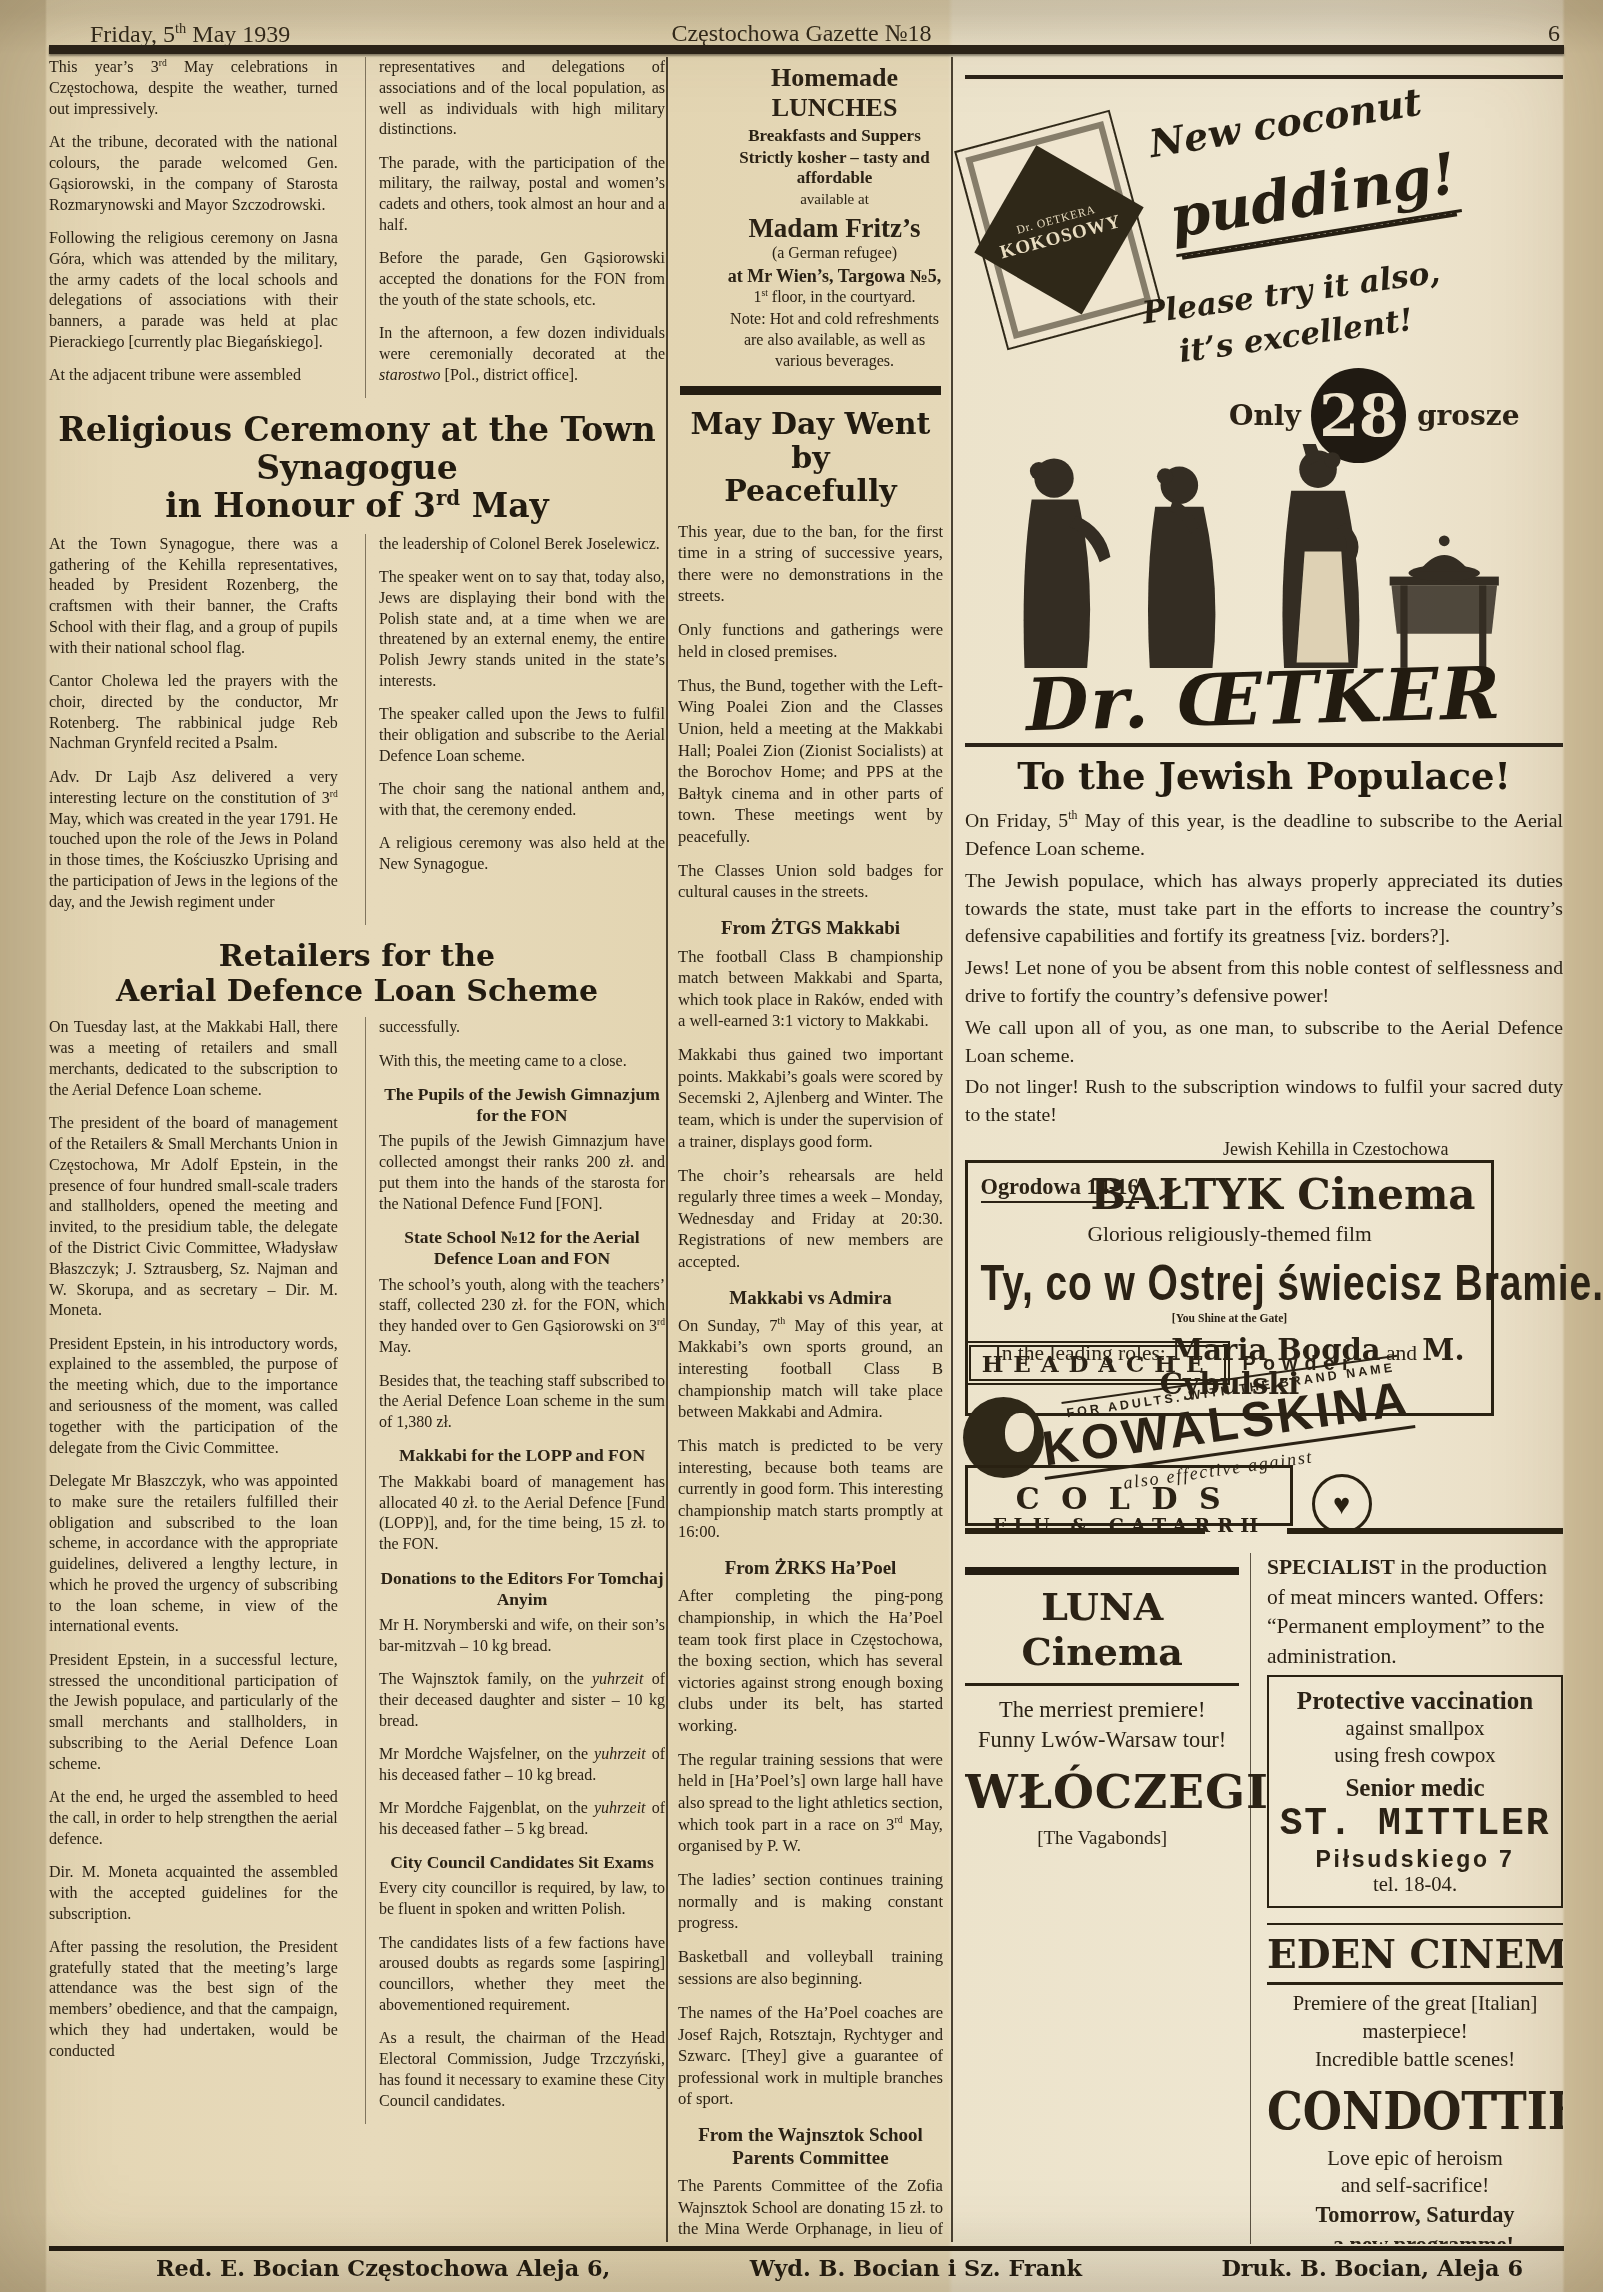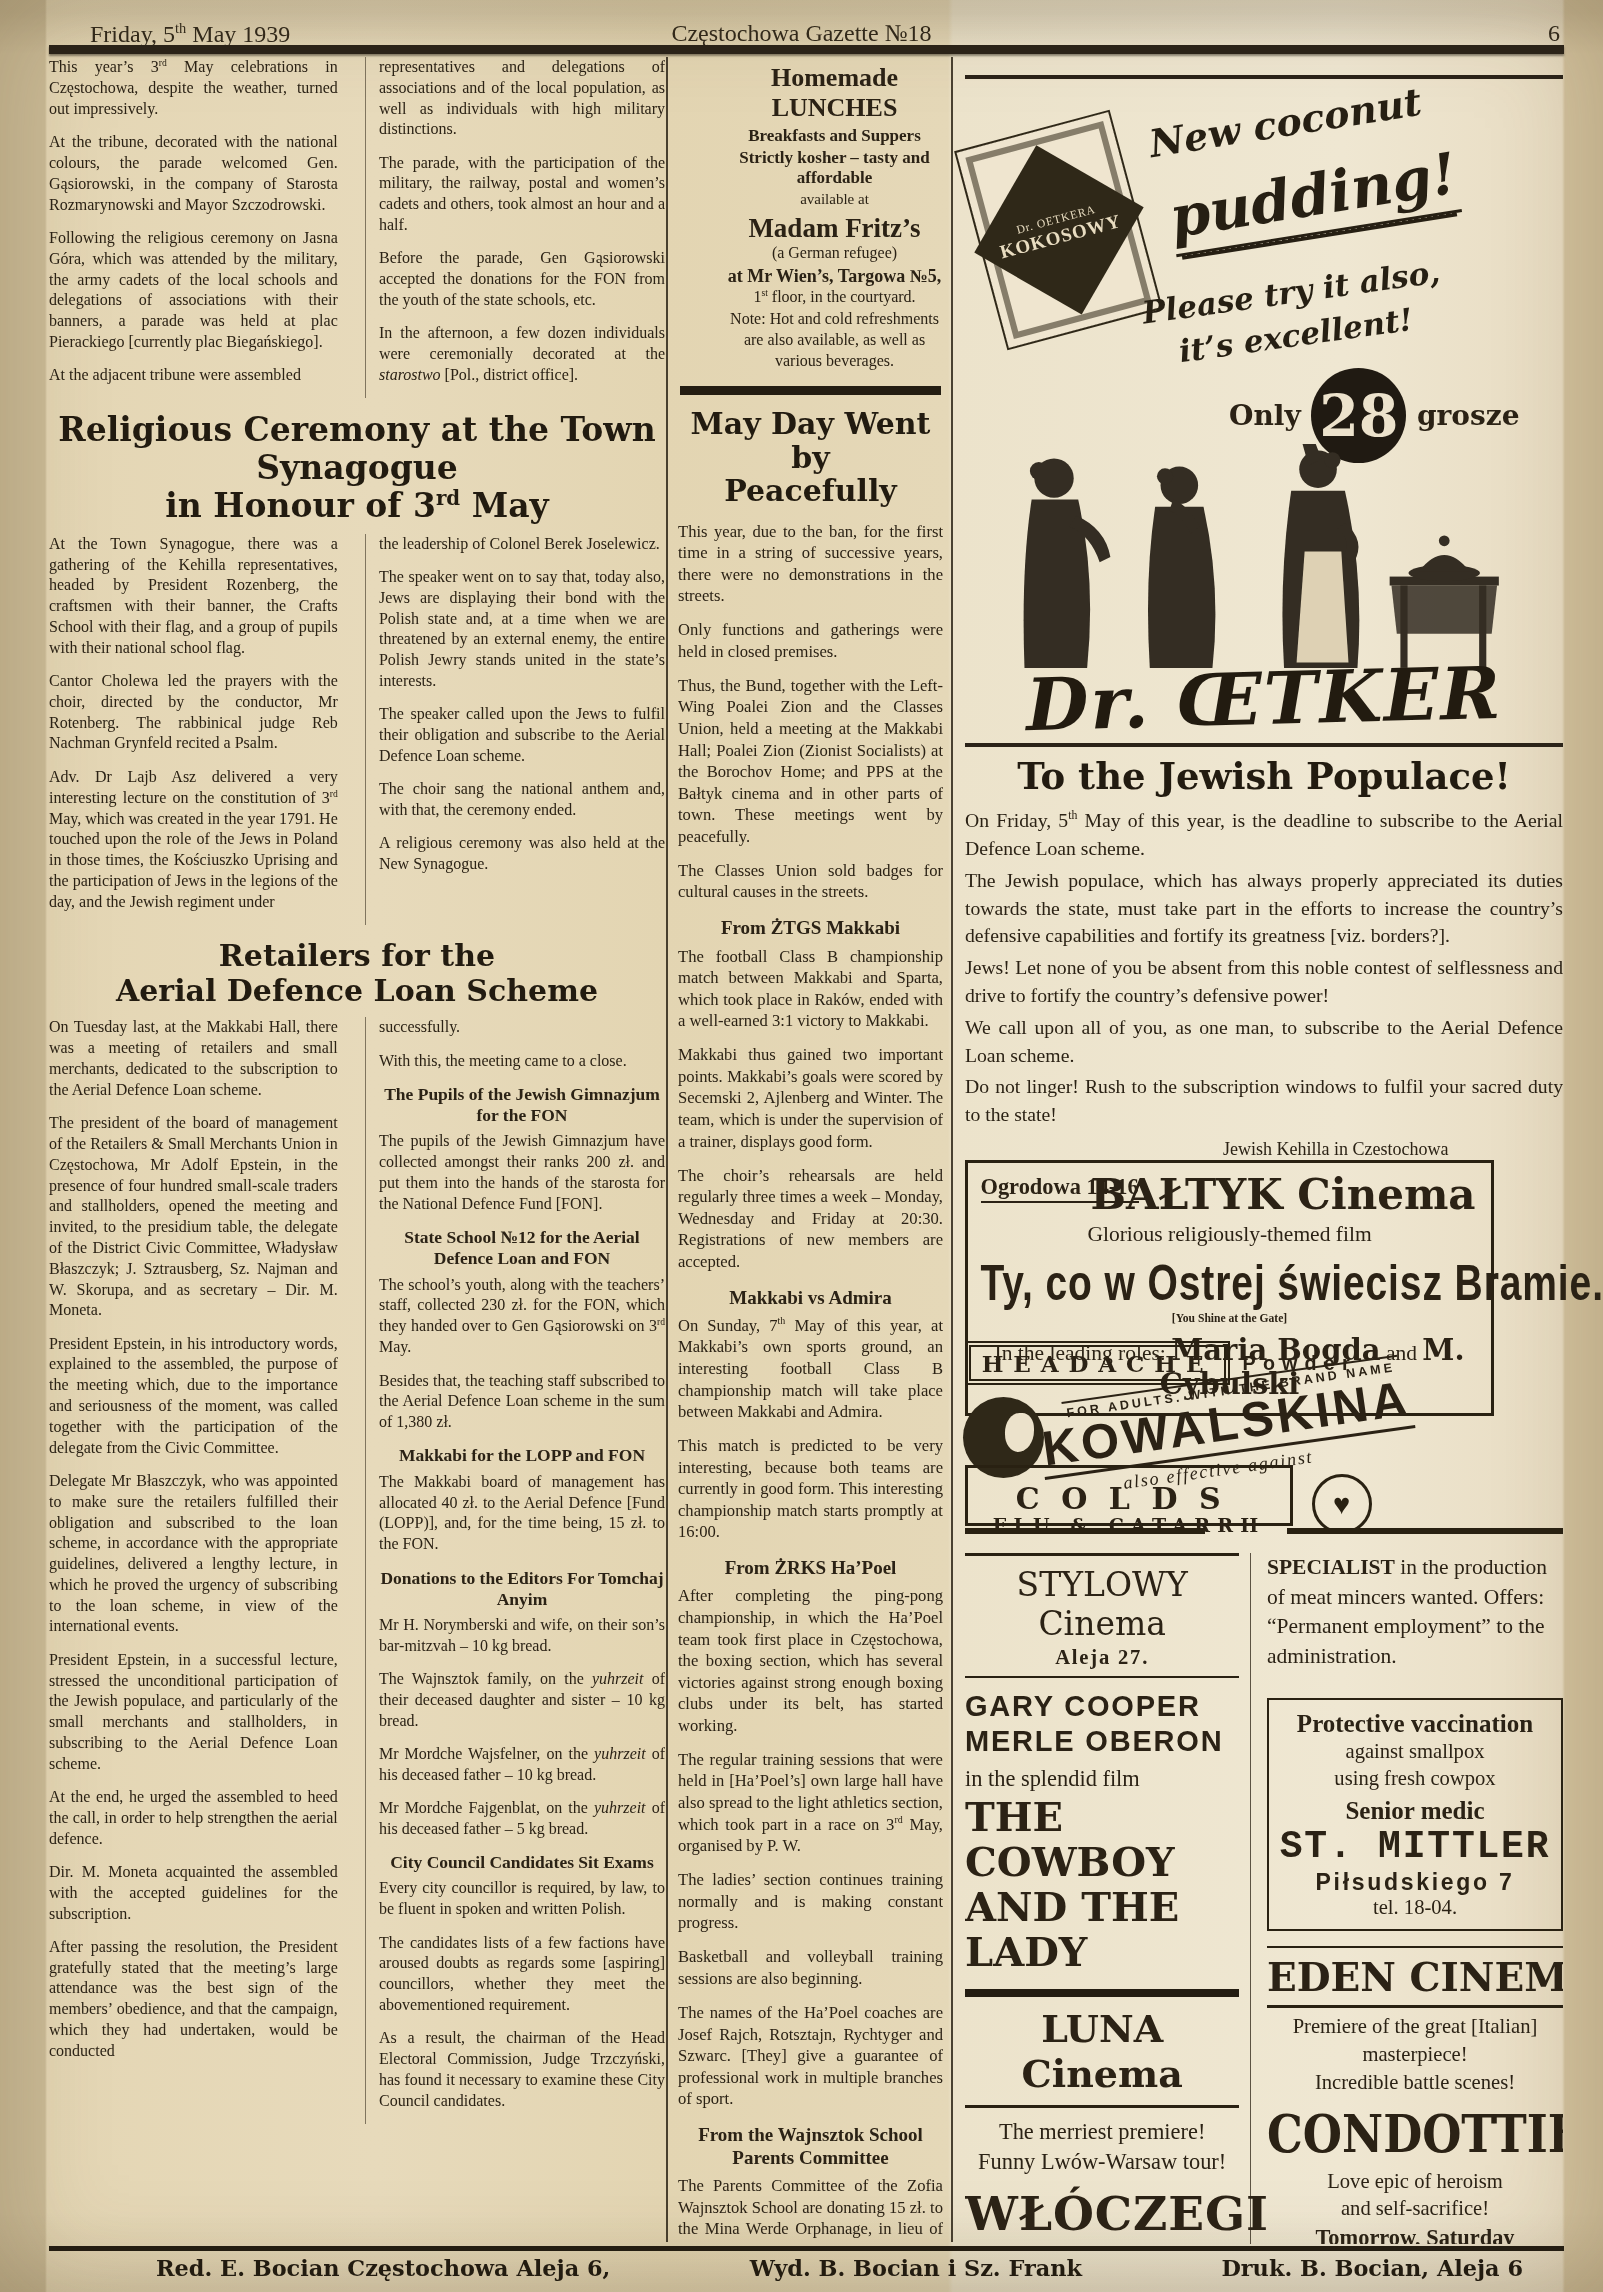--- a/index.html
+++ b/index.html
@@ -106,21 +106,21 @@
   .sty-in{font-size:22.4px;margin:7.2px 0 3.6px;}
   .sty-film{font-family:"DejaVu Serif",serif;font-size:40px;font-weight:bold;line-height:1.12;}
   .luna-bar{height:8px;background:#241d12;margin:14.3px 0 9px;}
   .luna-name{text-align:center;font-family:"DejaVu Serif",serif;font-size:38px;font-weight:bold;}
   .luna-rule{height:2.7px;background:#292112;margin:9px 0 9px;}
   .line-normal{text-align:center;font-size:19px;line-height:1.35;}
   .line-bold{text-align:center;font-size:20.6px;font-weight:bold;line-height:1.35;}
   .luna-pre .line-normal{font-size:22.4px;}
   .luna-film{text-align:center;font-family:"DejaVu Serif",serif;font-size:47px;font-weight:bold;letter-spacing:0.9px;margin:9px 0 5.4px;}
   .spec-para{font-size:21.5px;line-height:1.38;margin:0;text-align:left;}
-  #vacc{border:2.7px solid #292112;margin-top:26px;padding:10.7px 5.4px;text-align:center;}
+  #vacc{border:2.7px solid #292112;margin-top:3px;padding:10.7px 5.4px;text-align:center;}
   .vac1{font-size:25px;font-weight:bold;}
   .vac2,.vac3{font-size:20.6px;line-height:1.3;}
   .vac4{font-size:25px;font-weight:bold;margin-top:5.4px;}
   .vac5{font-family:Liberation Mono, monospace;font-weight:bold;font-size:38px;letter-spacing:1.8px;line-height:1.05;margin-top:1.8px;white-space:nowrap;}
   .vac6{font-family:"Liberation Sans",sans-serif;font-weight:bold;font-size:23px;letter-spacing:2.7px;margin-top:1.8px;}
   .vac7{font-size:20.6px;}
   #eden{margin-top:14.3px;text-align:center;}
   .eden-rule{height:2.7px;background:#292112;margin:5.4px 0;}
   .eden-name{font-family:"DejaVu Serif",serif;font-size:39px;font-weight:bold;margin:1.8px 0;white-space:nowrap;}
   .eden-film{font-family:"DejaVu Serif",serif;font-size:45px;font-weight:bold;transform:scaleY(1.18);margin:10.7px 0 7.2px;}
@@ -355,31 +355,20 @@
         <div class="colds">COLDS</div>
         <div class="flu">FLU &amp; CATARRH</div>
       </div>
     </div>
     <div class="kow-rule kr1"></div>
     <div class="kow-rule kr2"></div>
 
     <div id="ads-bottom">
       <div class="col-sty">
         <div>
-          <div class="sty-topline"></div>
-          <div class="sty-name">STYLOWY Cinema</div>
-          <div class="sty-addr">Aleja 27.</div>
-          <div class="sty-midline"></div>
-          <div class="sty-star">GARY COOPER</div>
-          <div class="sty-star">MERLE OBERON</div>
-          <div class="sty-in">in the splendid film</div>
-          <div class="sty-film">THE COWBOY</div>
-          <div class="sty-film">AND THE LADY</div>
-        </div>
-        <div>
           <div class="luna-bar"></div>
           <div class="luna-name">LUNA Cinema</div>
           <div class="luna-rule"></div>
           <div class="luna-pre">
               <div class="line-normal">The merriest premiere!</div>
               <div class="line-normal">Funny Lwów-Warsaw tour!</div>
             </div>
           <div class="luna-film">WŁÓCZEGI</div>
           <div>
               <div class="line-normal">[The Vagabonds]</div>

